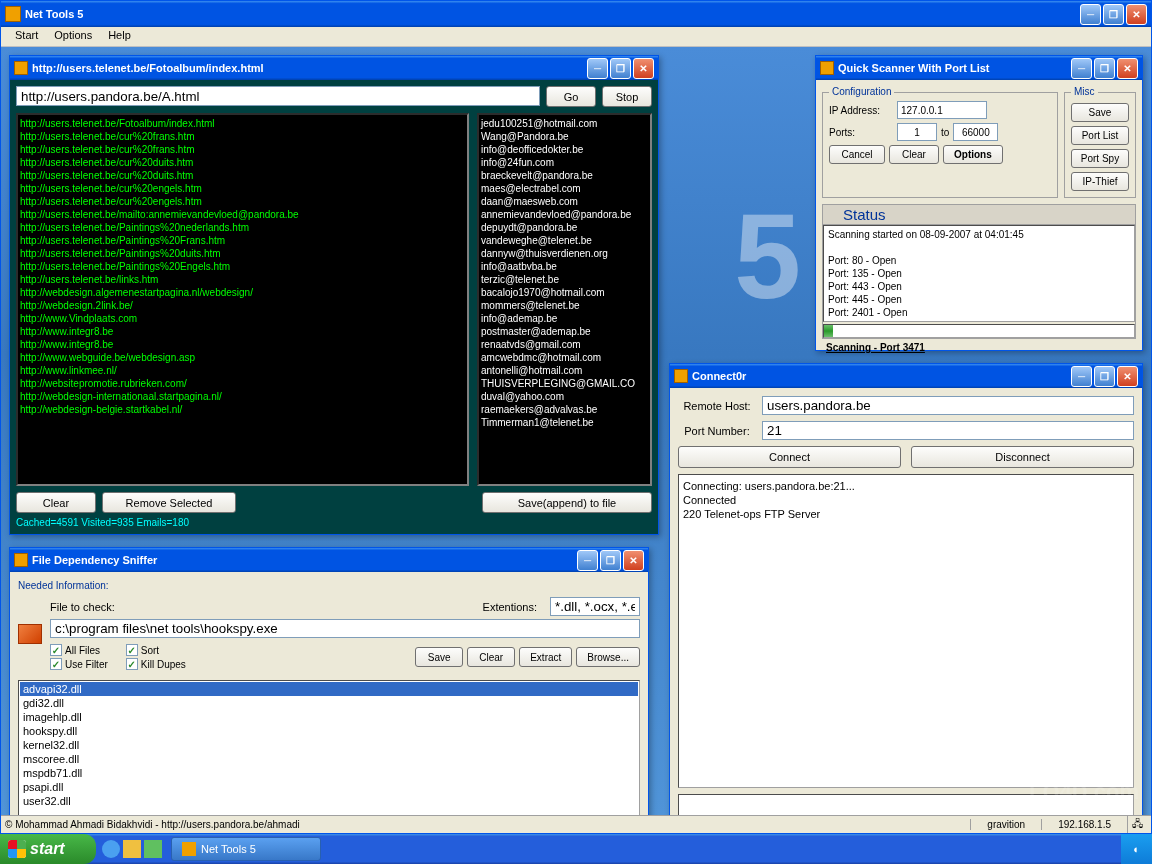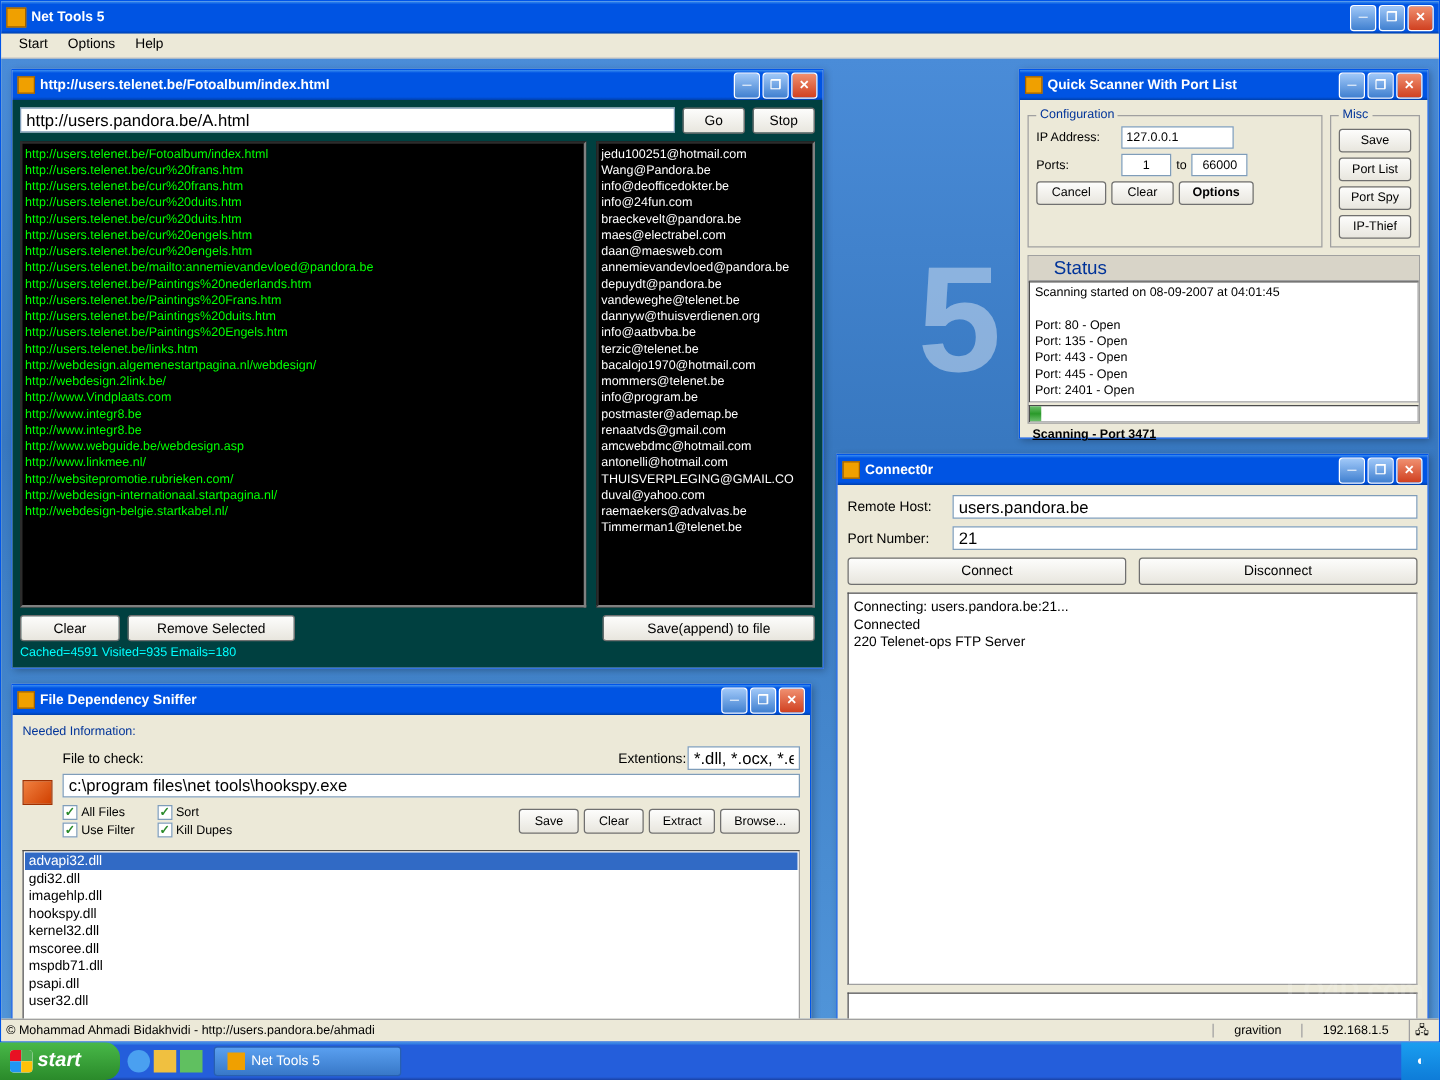--- a/index.html
+++ b/index.html
@@ -58,21 +58,21 @@
 .status-box .lbl { background: #d8d4c8; border-bottom: 1px solid #a0a0a0; padding: 1px 20px; font-size: 15px; color: #003399; }
 .status-box .content { flex: 1; background: white; border: 1px inset #a0a0a0; padding: 2px 4px; font-size: 10px; line-height: 13px; overflow: hidden; }
 .progbar { height: 14px; background: white; border: 1px inset #a0a0a0; margin-top: 2px; position: relative; }
 .progbar .fill { height: 100%; width: 3%; background: linear-gradient(to bottom,#6bbf6b,#2a9a2a,#6bbf6b); }
 .scan-status { padding: 3px 4px 0; font-weight: bold; font-size: 10px; text-decoration: underline; }
 
 
 #win-connect { top: 316px; right: 8px; width: 474px; height: 468px; }
 .connect-body { padding: 8px; height: calc(100% - 24px); display: flex; flex-direction: column; gap: 6px; }
 .c-row { display: flex; align-items: center; gap: 6px; }
-.c-row label { width: 78px; }
+.c-row label { width: 78px; text-align: center; }
 .c-row input { flex: 1; height: 19px; border: 1px solid #7f9db9; padding: 0 4px; }
 .c-btns { display: flex; gap: 10px; }
 .c-btns .xpbtn { flex: 1; height: 22px; }
 .c-log { flex: 1; background: white; border: 1px inset #a0a0a0; padding: 4px; font-size: 11px; line-height: 14px; }
 .c-input { height: 28px; background: white; border: 1px inset #a0a0a0; }
 
 
 #win-fds { top: 500px; left: 8px; width: 640px; height: 290px; background: #ece9d8; }
 .fds-body { padding: 8px; height: calc(100% - 24px); display: flex; flex-direction: column; }
 .fds-top { color: #003399; font-size: 10px; margin-bottom: 6px; }
@@ -176,21 +176,21 @@
               <div>maes@electrabel.com</div>
               <div>daan@maesweb.com</div>
               <div>annemievandevloed@pandora.be</div>
               <div>depuydt@pandora.be</div>
               <div>vandeweghe@telenet.be</div>
               <div>dannyw@thuisverdienen.org</div>
               <div>info@aatbvba.be</div>
               <div>terzic@telenet.be</div>
               <div>bacalojo1970@hotmail.com</div>
               <div>mommers@telenet.be</div>
-              <div>info@program.be</div>
+              <div>info@ademap.be</div>
               <div>postmaster@ademap.be</div>
               <div>renaatvds@gmail.com</div>
               <div>amcwebdmc@hotmail.com</div>
               <div>antonelli@hotmail.com</div>
               <div>THUISVERPLEGING@GMAIL.CO</div>
               <div>duval@yahoo.com</div>
               <div>raemaekers@advalvas.be</div>
               <div>Timmerman1@telenet.be</div>
             </div>
         </div>
@@ -304,21 +304,21 @@
         </div>
       </div>
       <div class="fds-body">
         <div class="fds-top">Needed Information:</div>
         <div class="fds-row">
           <div class="fds-icon"></div>
           <div class="fds-main">
             <div style="display:flex;align-items:center">
               <span>File to check:</span>
               <div style="flex:1"></div>
-              <span style="margin-right:1px">Extentions:</span>
+              <span style="margin-right:13px">Extentions:</span>
               <input class="fds-ext" value="*.dll, *.ocx, *.exe" style="">
             </div>
             <input class="fds-path" value="c:\program files\net tools\hookspy.exe" style="">
             <div class="fds-checks">
               <div class="col">
                 <div class="chk">
                     <span class="box">✓</span>
                     <span>All Files</span>
                   </div>
                 <div class="chk">

